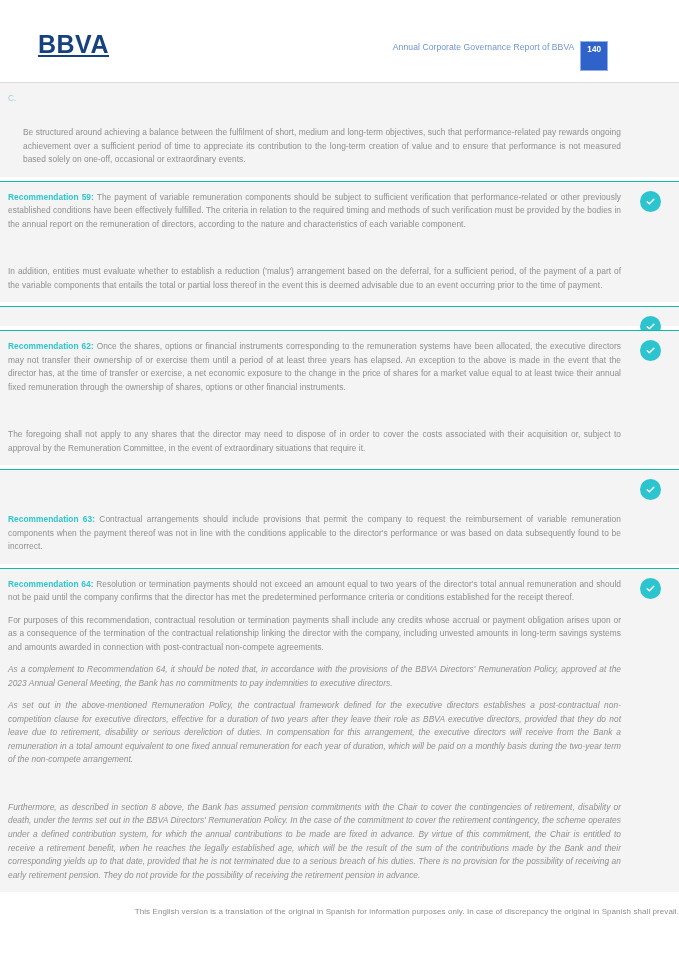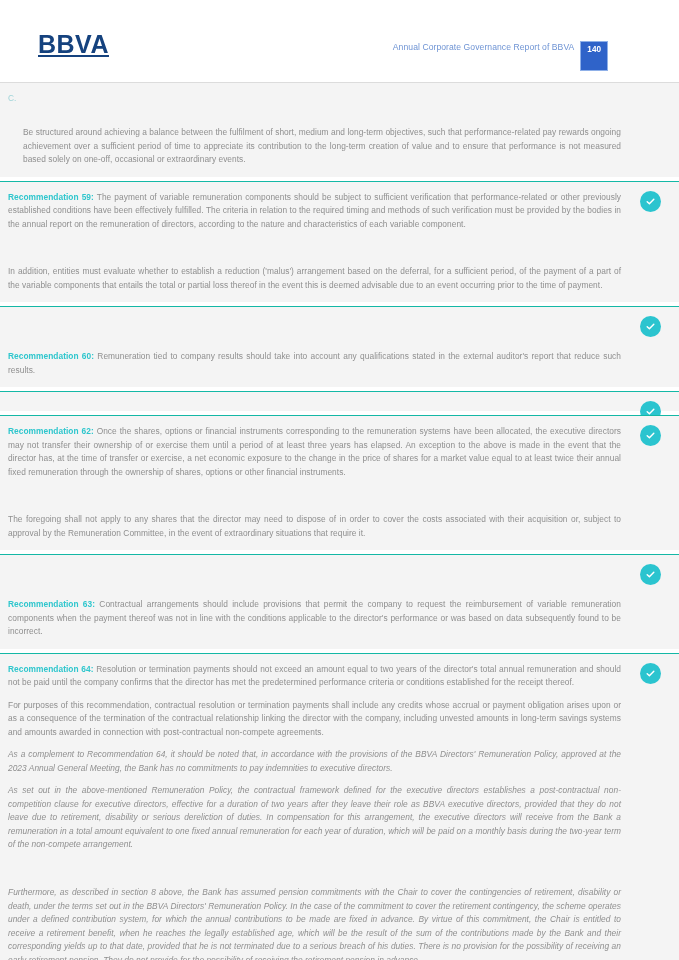--- a/index.html
+++ b/index.html
@@ -165,28 +165,20 @@
     </div>
     <div class="block" id="recommendation-59">
       <div class="check-badge">
         <svg width="11" height="11" viewBox="0 0 16 16" aria-hidden="true">
           <path d="M3.2 8.3 L6.4 11.3 L12.8 4.6" fill="none" stroke="#ffffff" stroke-width="2.1" stroke-linecap="round" stroke-linejoin="round"></path>
         </svg>
       </div>
       <p><span class="rec-label">Recommendation 59:</span><span> The payment of variable remuneration components should be subject to sufficient verification that performance-related or other previously established conditions have been effectively fulfilled. The criteria in relation to the required timing and methods of such verification must be provided by the bodies in the annual report on the remuneration of directors, according to the nature and characteristics of each variable component.</span></p>
       <p>In addition, entities must evaluate whether to establish a reduction ('malus') arrangement based on the deferral, for a sufficient period, of the payment of a part of the variable components that entails the total or partial loss thereof in the event this is deemed advisable due to an event occurring prior to the time of payment.</p>
     </div>
-    <div class="block" id="recommendation-60">
-      <div class="check-badge">
-        <svg width="11" height="11" viewBox="0 0 16 16" aria-hidden="true">
-          <path d="M3.2 8.3 L6.4 11.3 L12.8 4.6" fill="none" stroke="#ffffff" stroke-width="2.1" stroke-linecap="round" stroke-linejoin="round"></path>
-        </svg>
-      </div>
-      <p><span class="rec-label">Recommendation 60:</span><span> Remuneration tied to company results should take into account any qualifications stated in the external auditor's report that reduce such results.</span></p>
-    </div>
     <div class="block" id="recommendation-61">
       <div class="check-badge">
         <svg width="11" height="11" viewBox="0 0 16 16" aria-hidden="true">
           <path d="M3.2 8.3 L6.4 11.3 L12.8 4.6" fill="none" stroke="#ffffff" stroke-width="2.1" stroke-linecap="round" stroke-linejoin="round"></path>
         </svg>
       </div>
     </div>
     <div class="block" id="recommendation-62">
       <div class="check-badge">
         <svg width="11" height="11" viewBox="0 0 16 16" aria-hidden="true">

